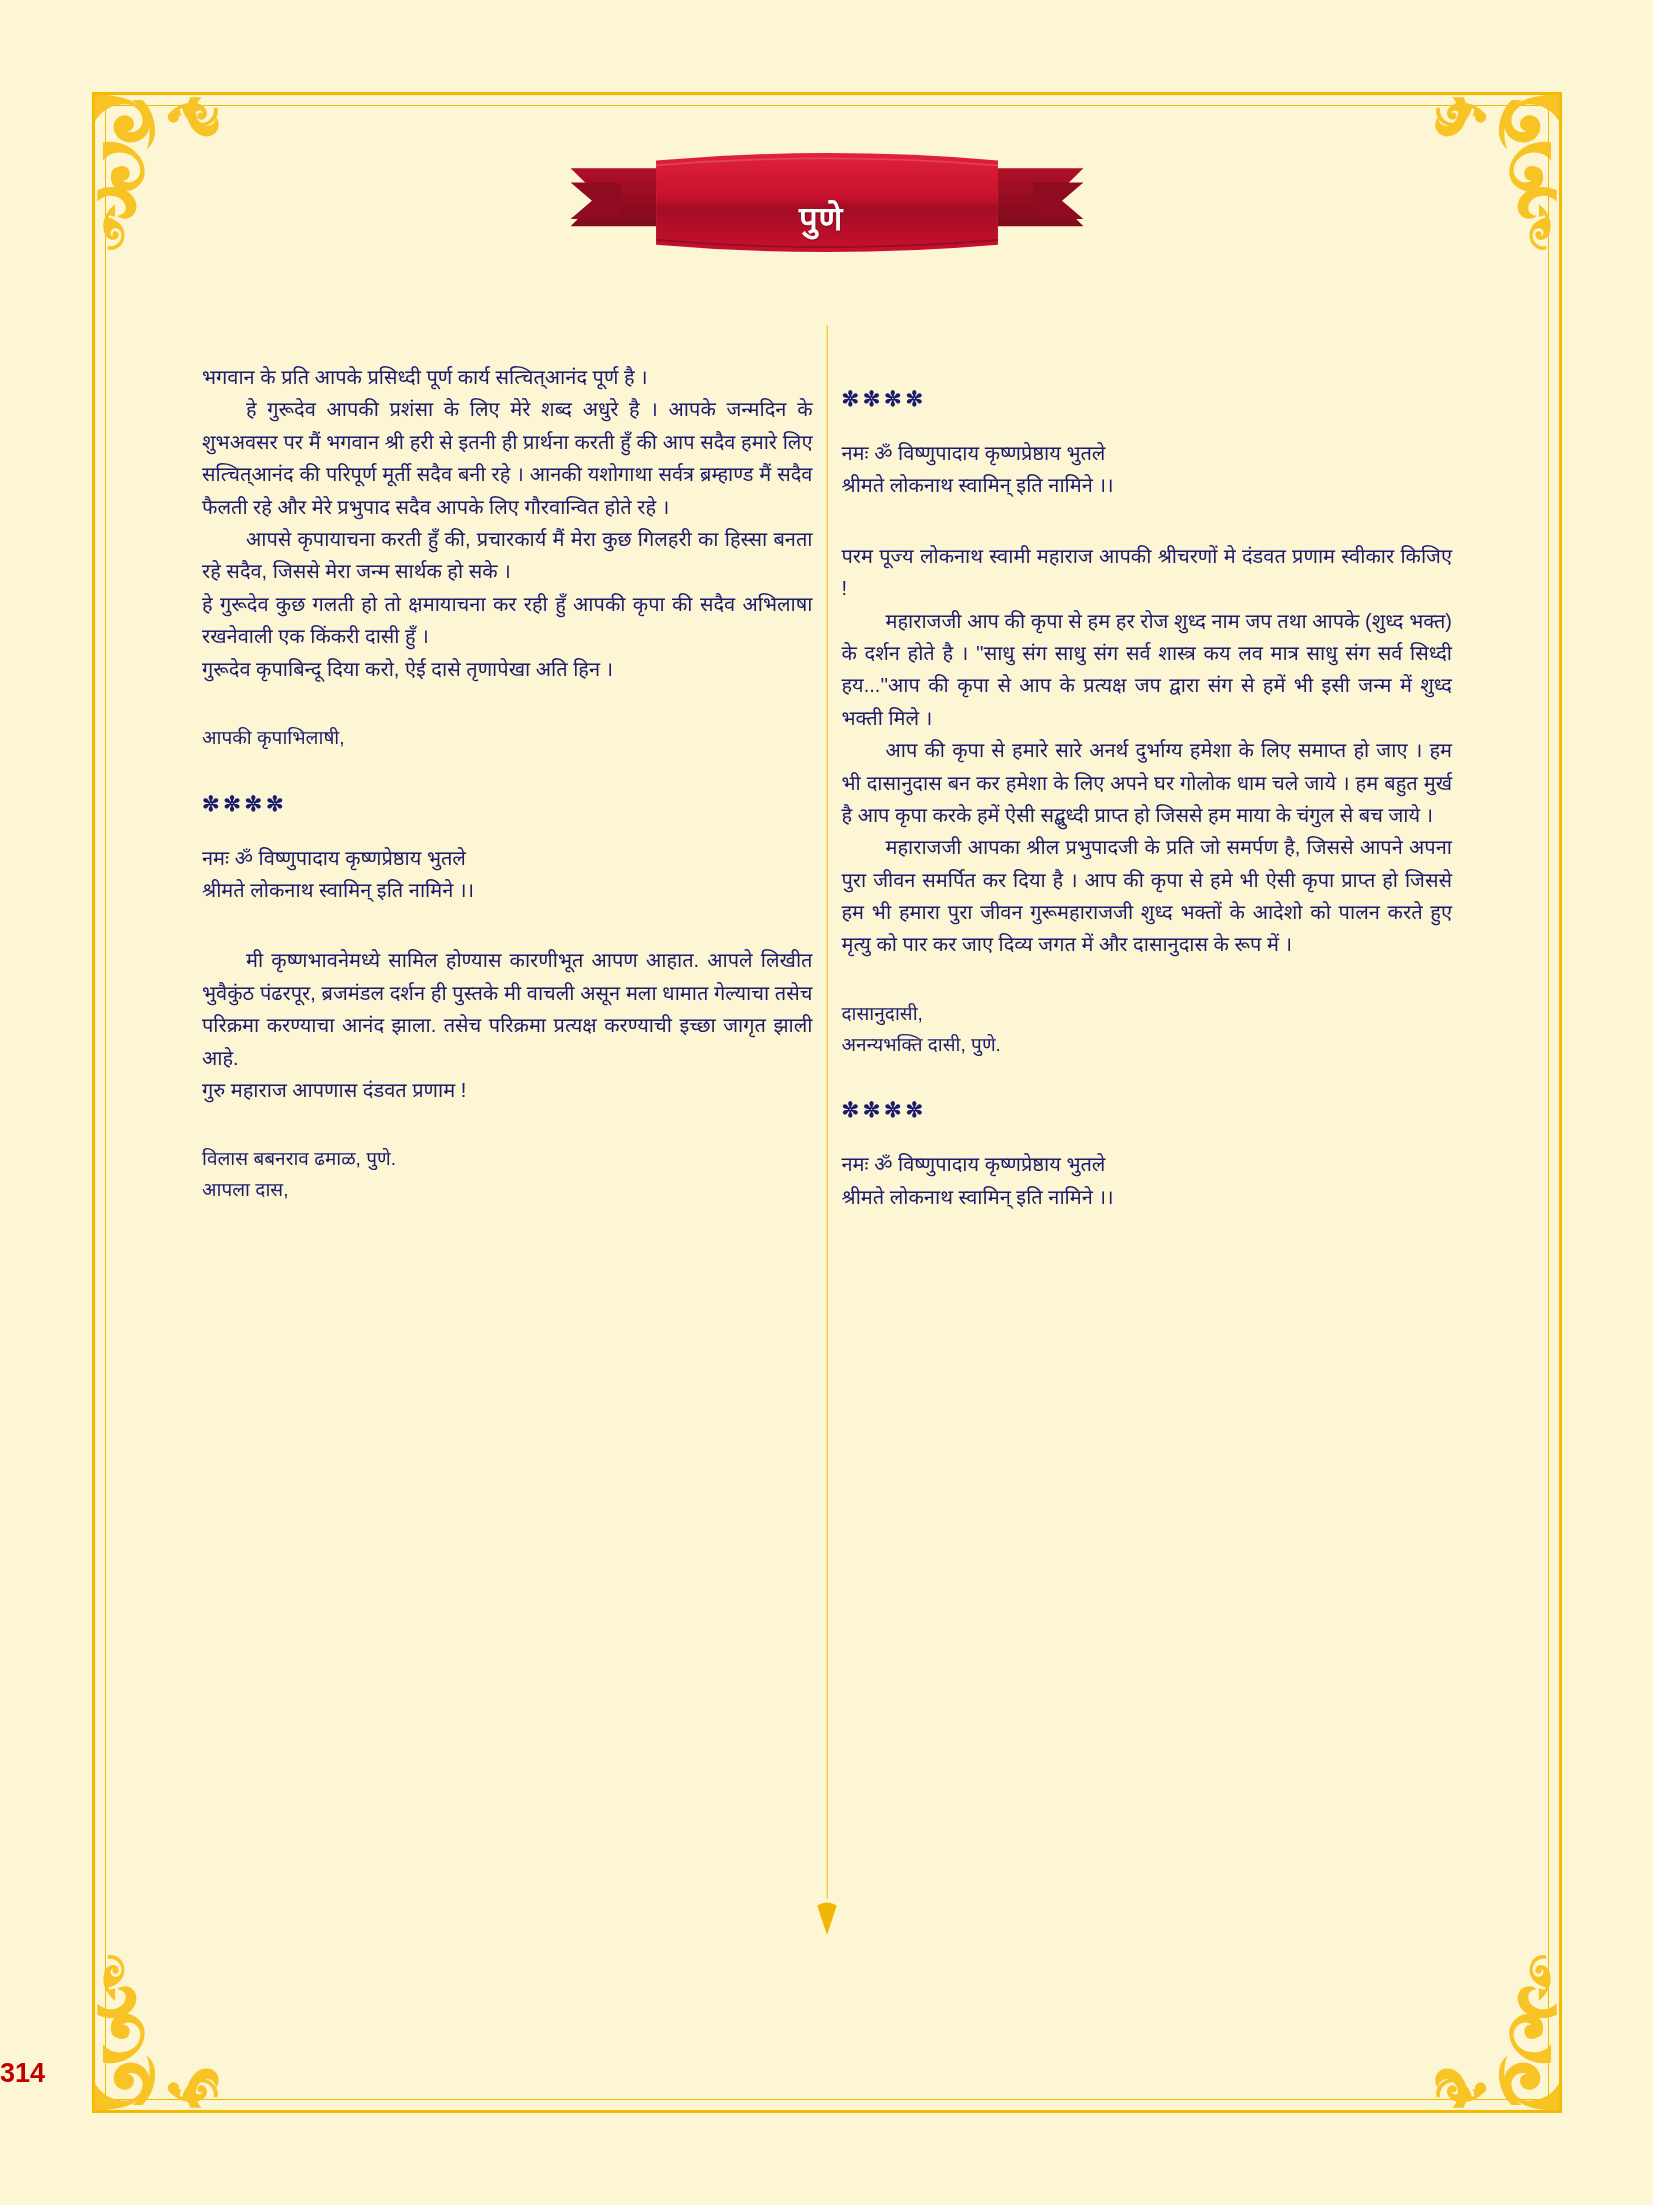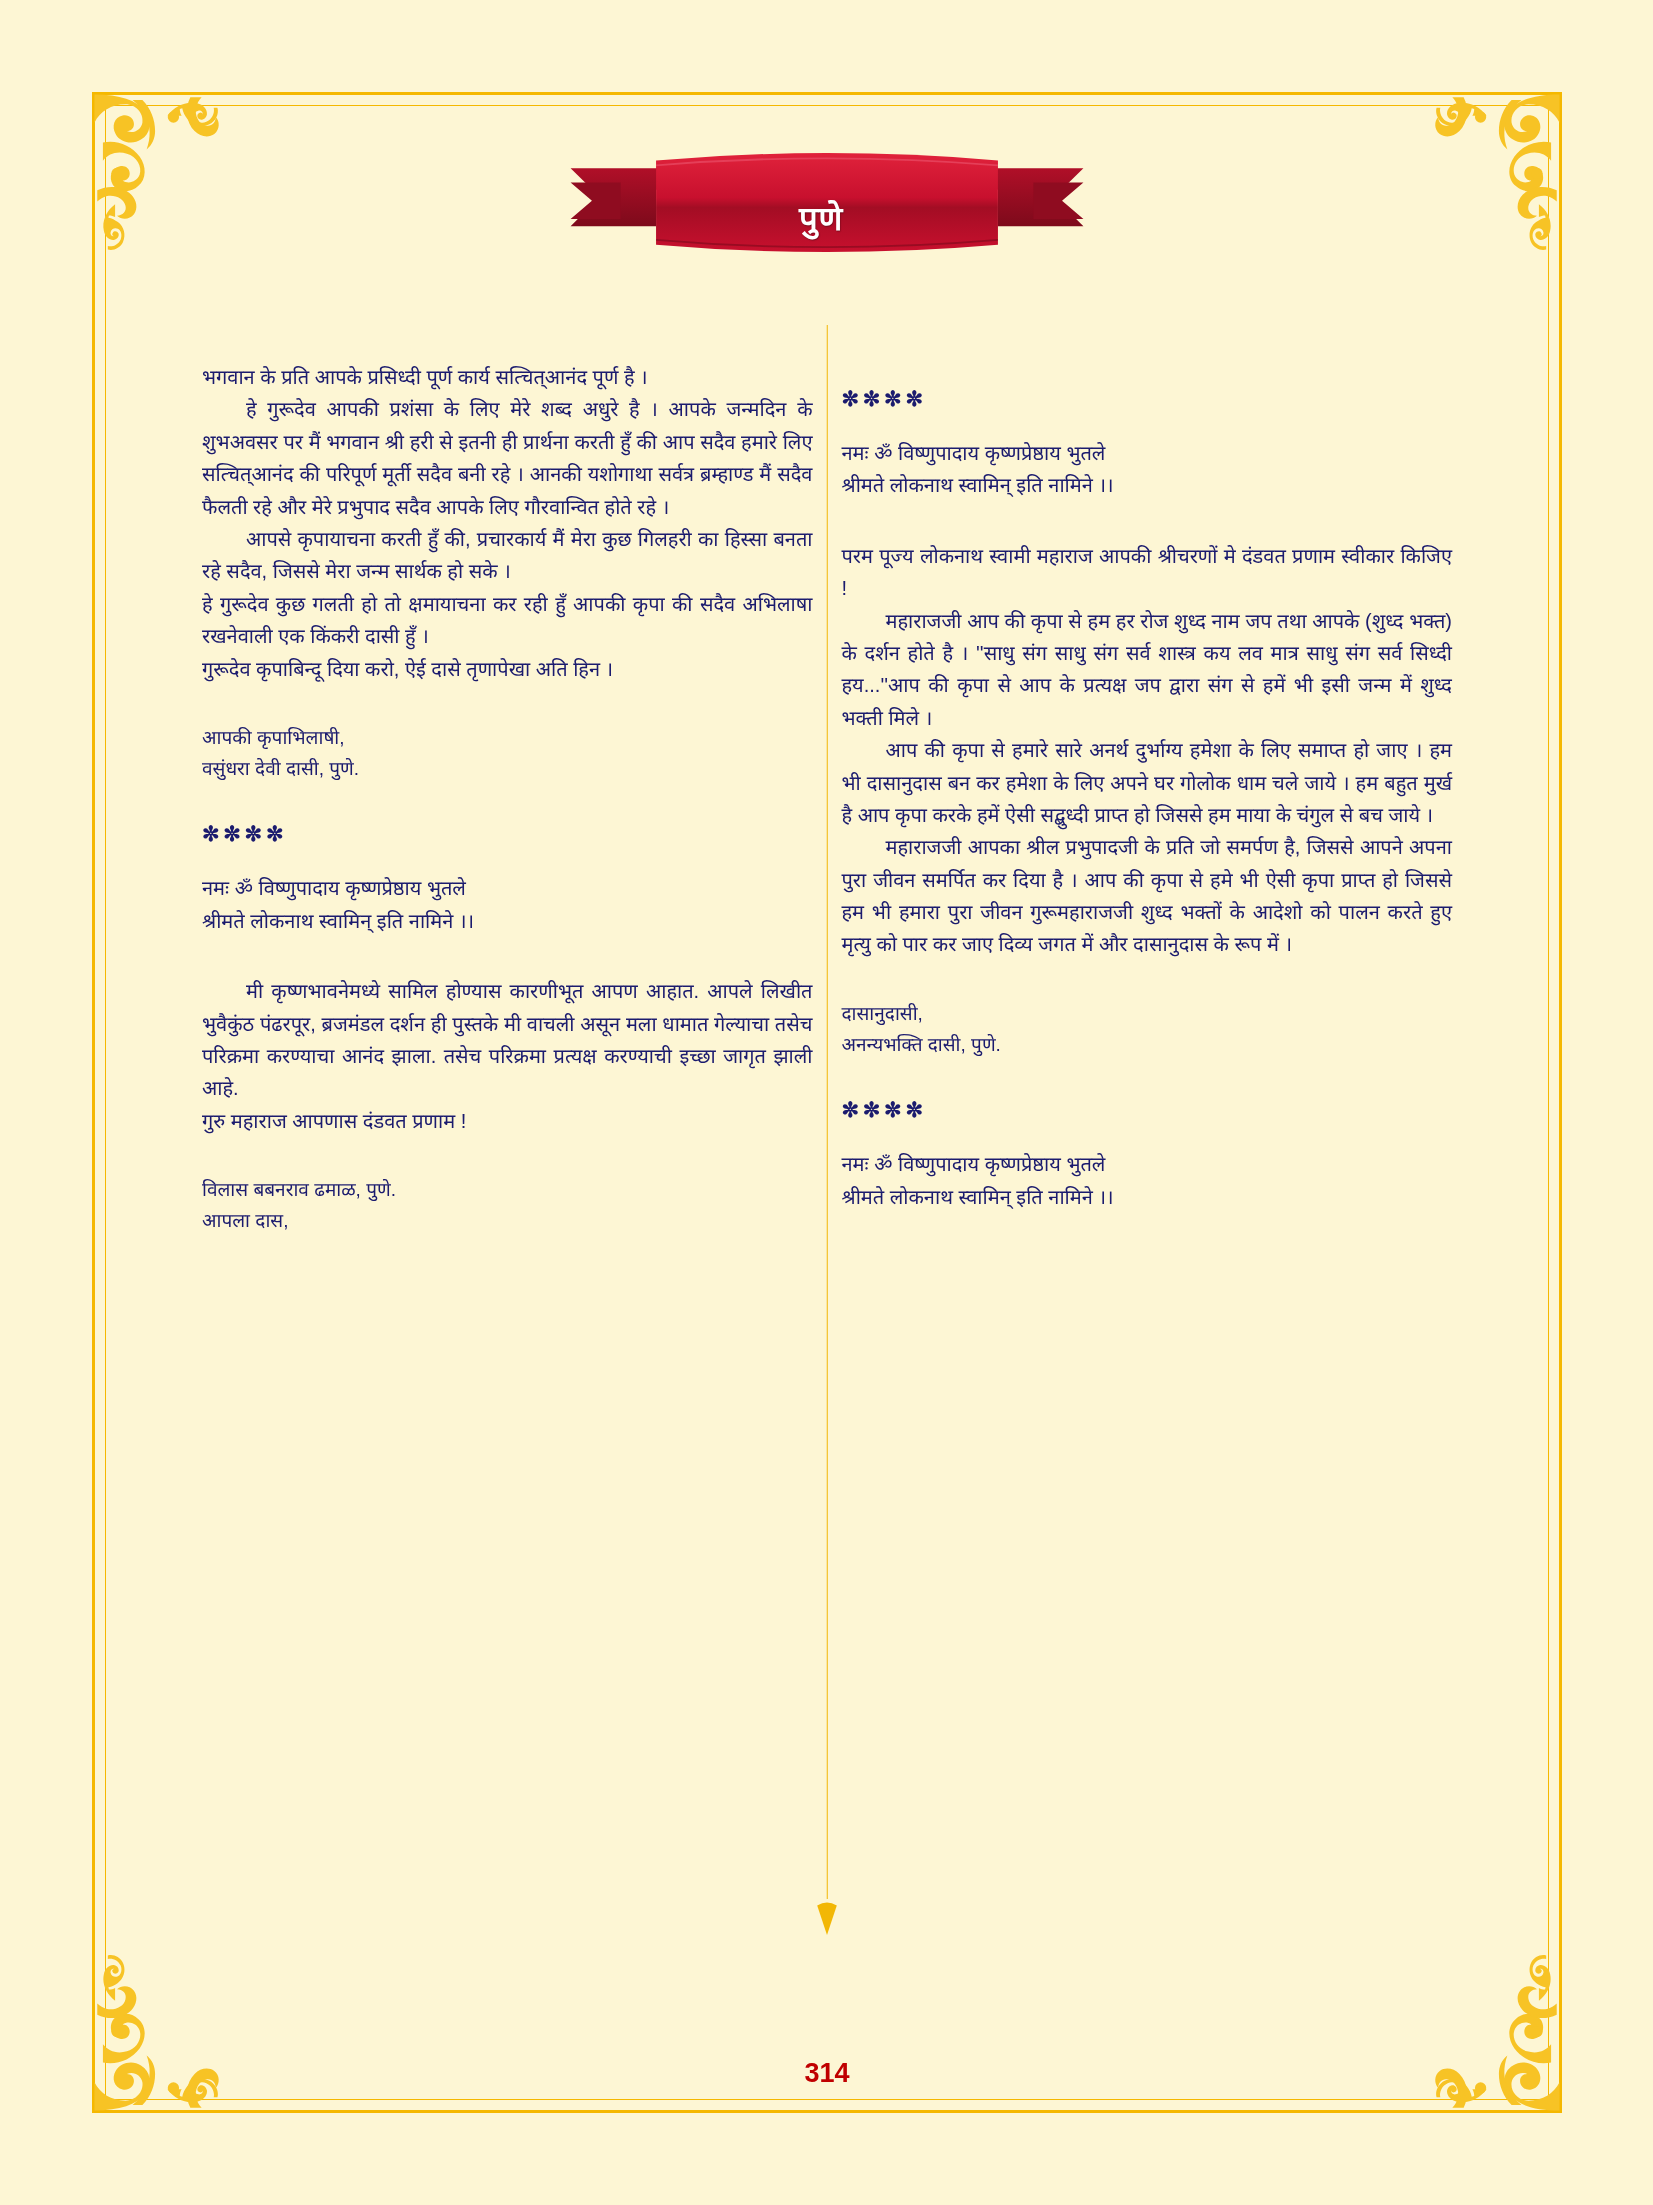--- a/index.html
+++ b/index.html
@@ -155,21 +155,20 @@
     width: 24.5px;
     height: 38px;
   }
   .divider .arrow svg { width: 100%; height: 100%; display: block; }
 
   
   .page-number {
     position: absolute;
     left: 0; right: 0;
     bottom: 116px;
-    text-align: center;
     font-size: 27px;
     font-weight: bold;
     color: #c00000;
   }
 </style>
 </head>
 <body>
 
 <div class="page">
 
@@ -308,21 +307,20 @@
 
       <div class="para">भगवान के प्रति आपके प्रसिध्दी पूर्ण कार्य सत्चित्आनंद पूर्ण है ।</div>
       <div class="para indent">हे गुरूदेव आपकी प्रशंसा के लिए मेरे शब्द अधुरे है । आपके जन्मदिन के शुभअवसर पर मैं भगवान श्री हरी से इतनी ही प्रार्थना करती हुँ की आप सदैव हमारे लिए सत्चित्आनंद की परिपूर्ण मूर्ती सदैव बनी रहे । आनकी यशोगाथा सर्वत्र ब्रम्हाण्ड मैं सदैव फैलती रहे और मेरे प्रभुपाद सदैव आपके लिए गौरवान्वित होते रहे ।</div>
       <div class="para indent">आपसे कृपायाचना करती हुँ की, प्रचारकार्य मैं मेरा कुछ गिलहरी का हिस्सा बनता रहे सदैव, जिससे मेरा जन्म सार्थक हो सके ।</div>
       <div class="para">हे गुरूदेव कुछ गलती हो तो क्षमायाचना कर रही हुँ आपकी कृपा की सदैव अभिलाषा रखनेवाली एक किंकरी दासी हुँ ।</div>
       <div class="para">गुरूदेव कृपाबिन्दू दिया करो, ऐई दासे तृणापेखा अति हिन ।</div>
 
       <div class="gap-lg"></div>
 
       <div class="sig">आपकी कृपाभिलाषी,</div>
-      <div class="sig">वसुंधरा देवी दासी, पुणे.</div>
 
       <div class="gap-lg"></div>
 
       <div class="stars">✼✼✼✼</div>
 
       <div class="gap-md"></div>
 
       <div class="para noj">नमः ॐ विष्णुपादाय कृष्णप्रेष्ठाय भुतले</div>
       <div class="para noj">श्रीमते लोकनाथ स्वामिन् इति नामिने ।।</div>
 

